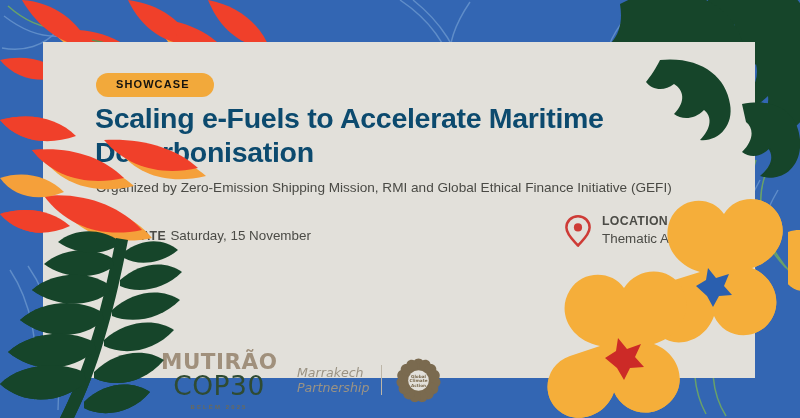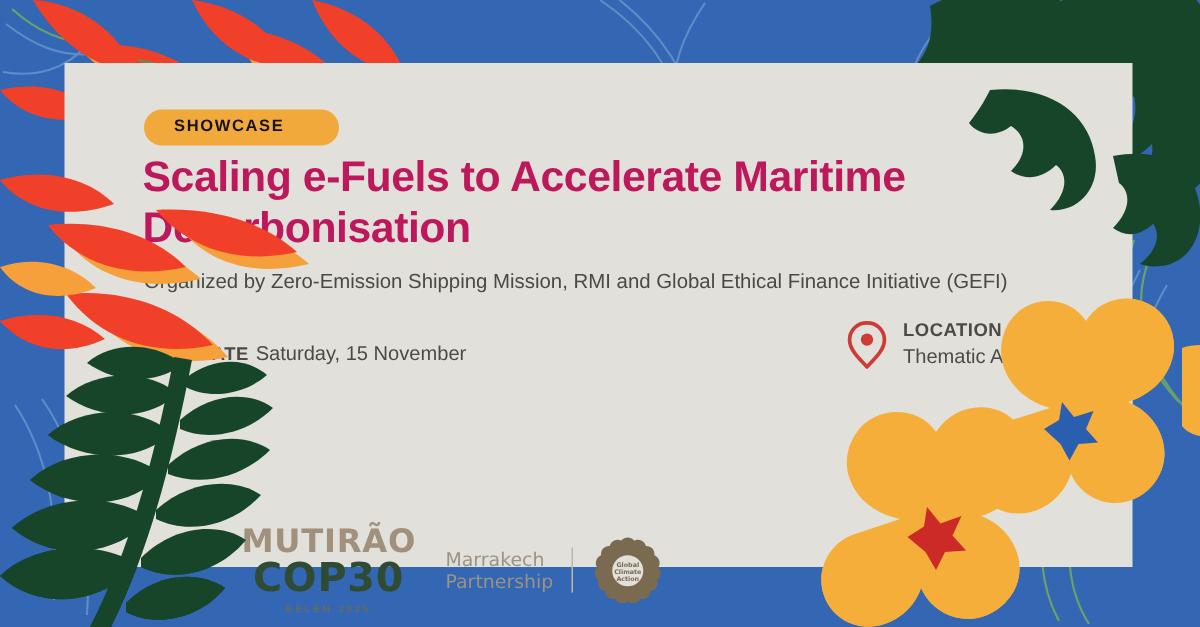--- a/index.html
+++ b/index.html
@@ -21,28 +21,28 @@
     position:absolute;left:43px;top:42px;width:712px;height:336px;
     background:#E2E0DA;
     z-index:2;
   }
 
   
   #badge{
     position:absolute;left:53px;top:31px;
     background:#F2A93B;color:#15130F;
     font-size:11px;font-weight:bold;letter-spacing:1.1px;
-    padding:6px 36px 7px 20px;border-radius:14px;
+    padding:6px 24px 7px 20px;border-radius:14px;
     line-height:1;
   }
 
   
   #title{
     position:absolute;left:52px;top:60px;width:620px;
-    color:#be185d;font-size:28.5px;font-weight:bold;
+    color:#0c4a6e;font-size:28.5px;font-weight:bold;
     line-height:1.18;letter-spacing:-0.3px;
   }
   #title .l2{display:block;}
 
   
   #organizer{
     position:absolute;left:53px;top:137px;width:650px;
     color:#4A4A45;font-size:13.6px;line-height:1.3;
   }
 
@@ -65,33 +65,33 @@
   #meta-location{left:470px;}
 
   
   #logos{position:absolute;left:118px;top:307px;height:62px;display:flex;align-items:center;}
   #cop-logo{width:116px;text-align:center;line-height:1;}
   #cop-logo .mut{
     display:block;font-size:21.5px;font-weight:bold;color:#A0907C;
     letter-spacing:0.5px;font-family:"DejaVu Sans", sans-serif;
   }
   #cop-logo .cop{
-    display:block;font-size:26.5px;font-weight:bold;color:#2F4B33;
+    display:block;font-size:26.5px;font-weight:normal;color:#2F4B33;
     letter-spacing:0.5px;margin-top:1px;font-family:"DejaVu Sans", sans-serif;
   }
   #cop-logo .belem{
     display:block;font-size:6px;color:#6C6A58;letter-spacing:2.1px;margin-top:4px;font-weight:bold;
   }
   #mp-block{display:flex;align-items:center;margin-left:20px;}
   #mp-text{
     color:#9B9384;font-size:12.6px;line-height:1.22;
     padding-right:12px;border-right:1px solid #BDB6A8;
     font-family:"DejaVu Sans", sans-serif;
   }
-  #mp-text span{display:block;}
+  #mp-text span{display:block;font-style:italic;}
   #gca-logo{margin-left:13px;width:47px;height:47px;position:relative;}
 </style>
 </head>
 <body>
 
 <div id="stage">
 
   <svg class="deco back" viewBox="0 0 800 418" width="800" height="418" preserveAspectRatio="none">
     <rect x="0" y="0" width="800" height="418" fill="#3366B3"></rect>
 

